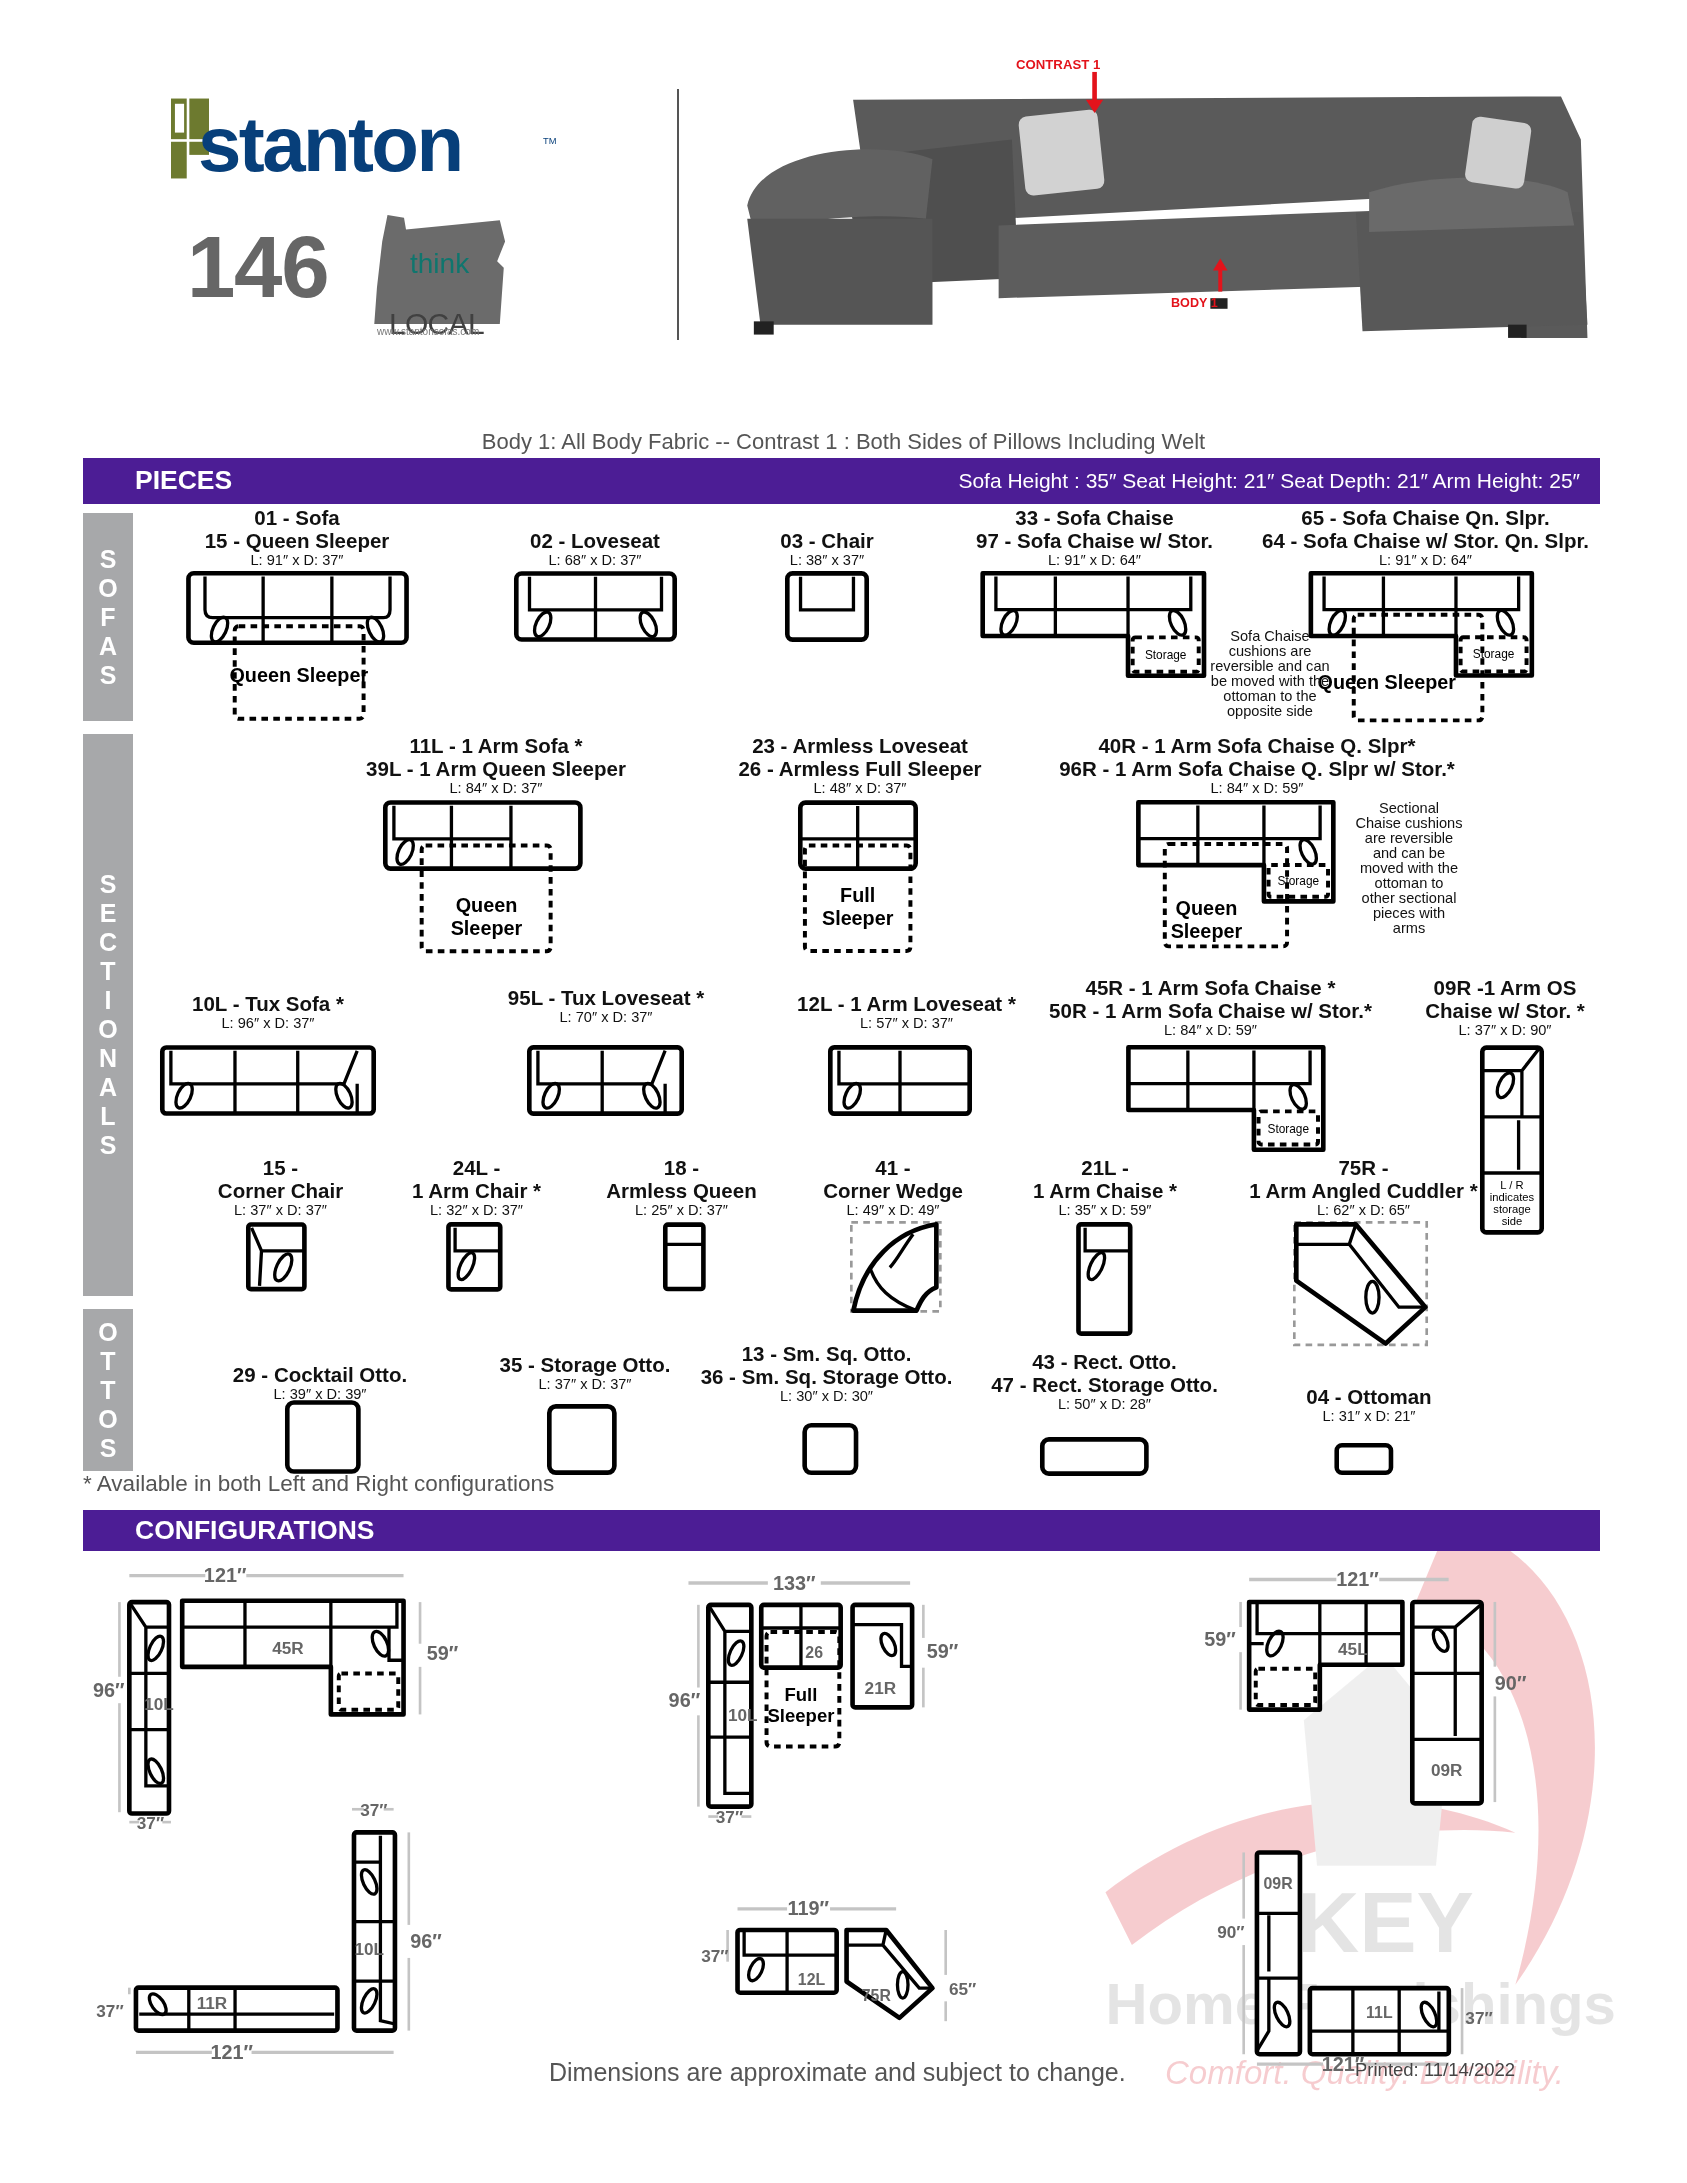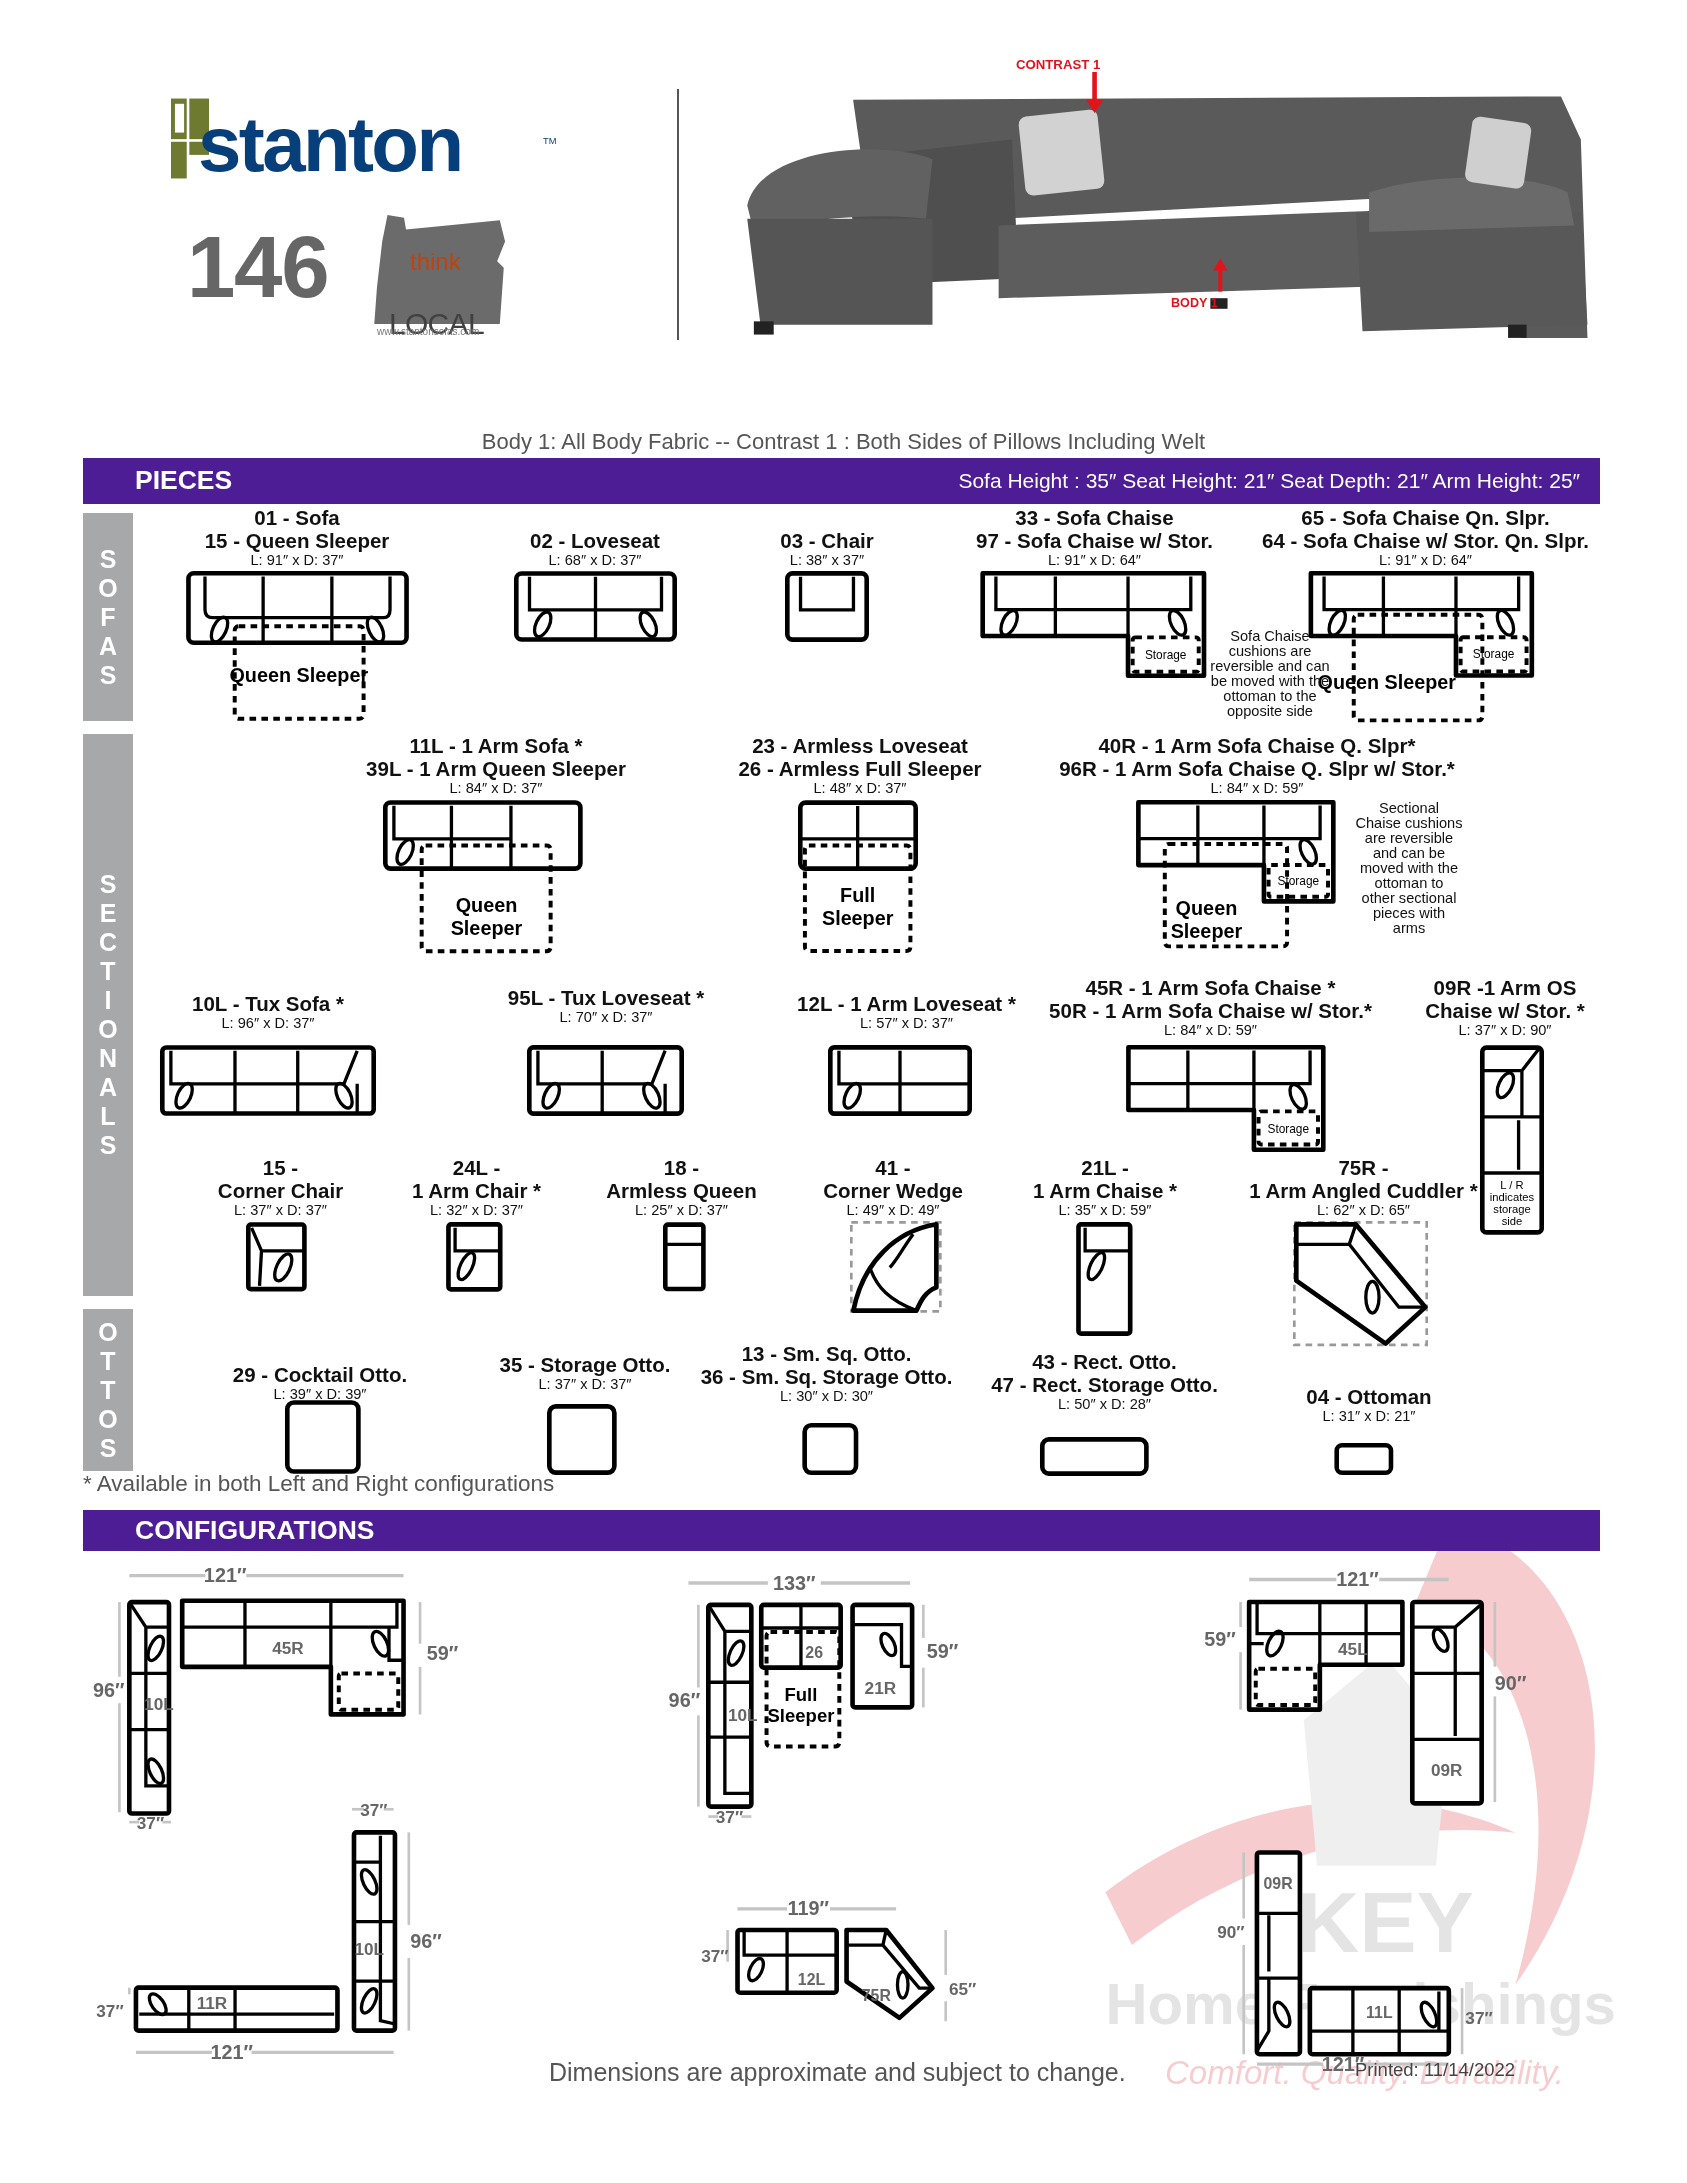--- a/index.html
+++ b/index.html
@@ -6,21 +6,21 @@
   html, body { width: 1687px; height: 2183px; background: #ffffff; overflow: hidden; }
   body { position: relative; font-family: "Liberation Sans", sans-serif; color: #111; }
   .abs { position: absolute; }
 
   
   .logo-mark { left: 171px; top: 98px; width: 38px; height: 81px; }
   .logo-text { left: 198px; top: 99px; font-size: 78px; font-weight: bold; color: #073f7a; letter-spacing: -2.6px; font-family: "Liberation Sans", sans-serif; }
   .logo-tm { left: 543px; top: 136px; font-size: 9.3px; color: #073f7a; }
   .model-num { left: 187px; top: 217px; font-size: 87px; font-weight: bold; color: #666; letter-spacing: -1.3px; }
   .oregon { left: 374px; top: 215px; width: 136px; height: 109px; }
-  .oregon-text1 { left: 410px; top: 248px; font-size: 24px; color: #c2410c; }
+  .oregon-text1 { left: 410px; top: 248px; font-size: 28px; color: #0f766e; }
   .oregon-text2 { left: 389px; top: 275px; font-size: 30px; color: #404040; letter-spacing: -0.7px; margin-top: 32px; }
   .oregon-url { left: 377px; top: 326px; font-size: 10px; color: #777; }
   .vdivider { left: 677px; top: 89px; width: 2px; height: 251px; background: #555; }
 
   
   .photo { left: 734px; top: 60px; width: 913px; height: 311px; }
   .contrast-label { left: 1016px; top: 57px; font-size: 13.2px; font-weight: bold; color: #e3131b; }
   .body-label { left: 1171px; top: 296px; font-size: 12.6px; font-weight: bold; color: #e3131b; }
 
   .subtitle { left: 0; width: 1687px; top: 429px; text-align: center; font-size: 22px; color: #555; }

